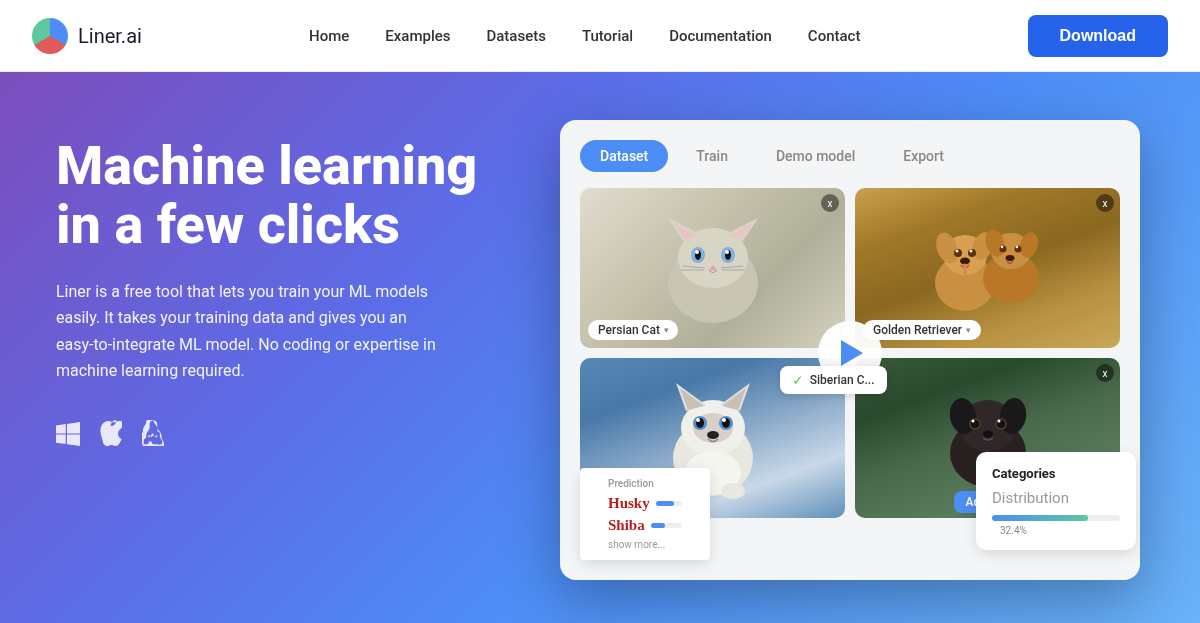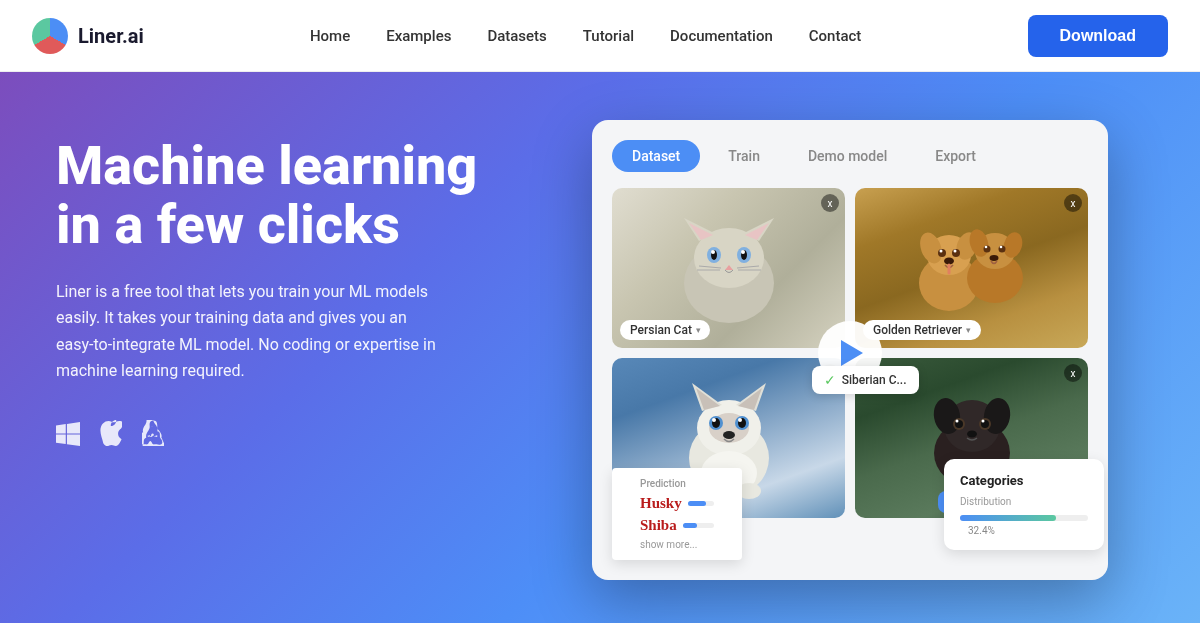--- a/index.html
+++ b/index.html
@@ -9,21 +9,21 @@
     .navbar {
       display: flex; align-items: center; justify-content: space-between;
       padding: 0 32px; height: 72px; background: #fff;
       border-bottom: 1px solid #eee; position: relative; z-index: 10;
     }
     .nav-logo { display: flex; align-items: center; gap: 10px; }
     .logo-icon {
       width: 36px; height: 36px; border-radius: 50%; position: relative;
       background: conic-gradient(#4c8ef5 0deg 120deg, #e05a5a 120deg 240deg, #5bc8a0 240deg 360deg);
     }
-    .logo-text { font-size: 20px; font-weight: 700; color: #1a1a2e; }
+    .logo-text { font-size: 20px; font-weight: 400; color: #1a1a2e; }
     .nav-links { display: flex; gap: 36px; }
     .nav-links a {
       text-decoration: none; color: #333; font-size: 15px; font-weight: 500;
       cursor: pointer;
     }
     .download-btn {
       background: #2563eb; color: #fff; border: none; border-radius: 8px;
       padding: 12px 32px; font-size: 16px; font-weight: 600; cursor: pointer;
     }
 
@@ -48,21 +48,21 @@
     }
     .platform-icons { display: flex; align-items: center; gap: 20px; }
 
     
     .hero-right {
       flex: 1; display: flex; justify-content: center; align-items: flex-start;
       padding-top: 0; margin-left: 40px;
     }
     .app-mockup {
       background: #f4f5f7; border-radius: 16px;
-      width: 516px; min-height: 460px;
+      width: 580px; min-height: 460px;
       box-shadow: 0 20px 60px rgba(0,0,0,0.3);
       padding: 20px; position: relative; overflow: hidden;
     }
     
     .mockup-tabs {
       display: flex; gap: 8px; margin-bottom: 16px; align-items: center;
     }
     .mockup-tab {
       padding: 8px 20px; border-radius: 20px; font-size: 14px; font-weight: 500;
       color: #888; cursor: pointer; background: transparent;
@@ -138,21 +138,21 @@
     .pred-bar.shiba { background: #4c8ef5; width: 45%; }
     .pred-more { font-size: 10px; color: #999; margin-top: 2px; }
 
     
     .categories-card {
       position: absolute; bottom: 30px; right: 4px;
       background: #fff; border-radius: 10px; padding: 14px 16px;
       box-shadow: 0 4px 14px rgba(0,0,0,0.12); z-index: 6; min-width: 160px;
     }
     .cat-title { font-size: 13px; font-weight: 700; color: #222; margin-bottom: 8px; }
-    .cat-subtitle { font-size: 10px; color: #999; margin-bottom: 8px; }
+    .cat-subtitle { font-size: 15px; color: #999; margin-bottom: 8px; }
     .dist-bar-bg { height: 6px; background: #eee; border-radius: 3px; margin-bottom: 4px; }
     .dist-bar { height: 6px; border-radius: 3px; background: linear-gradient(90deg, #4c8ef5, #5bc8a0); width: 75%; }
     .dist-percent { font-size: 10px; color: #888; margin-left: 8px; }
   </style>
 </head>
 <body>
 
 <nav class="navbar">
   <div class="nav-logo">
     <div class="logo-icon"></div>

